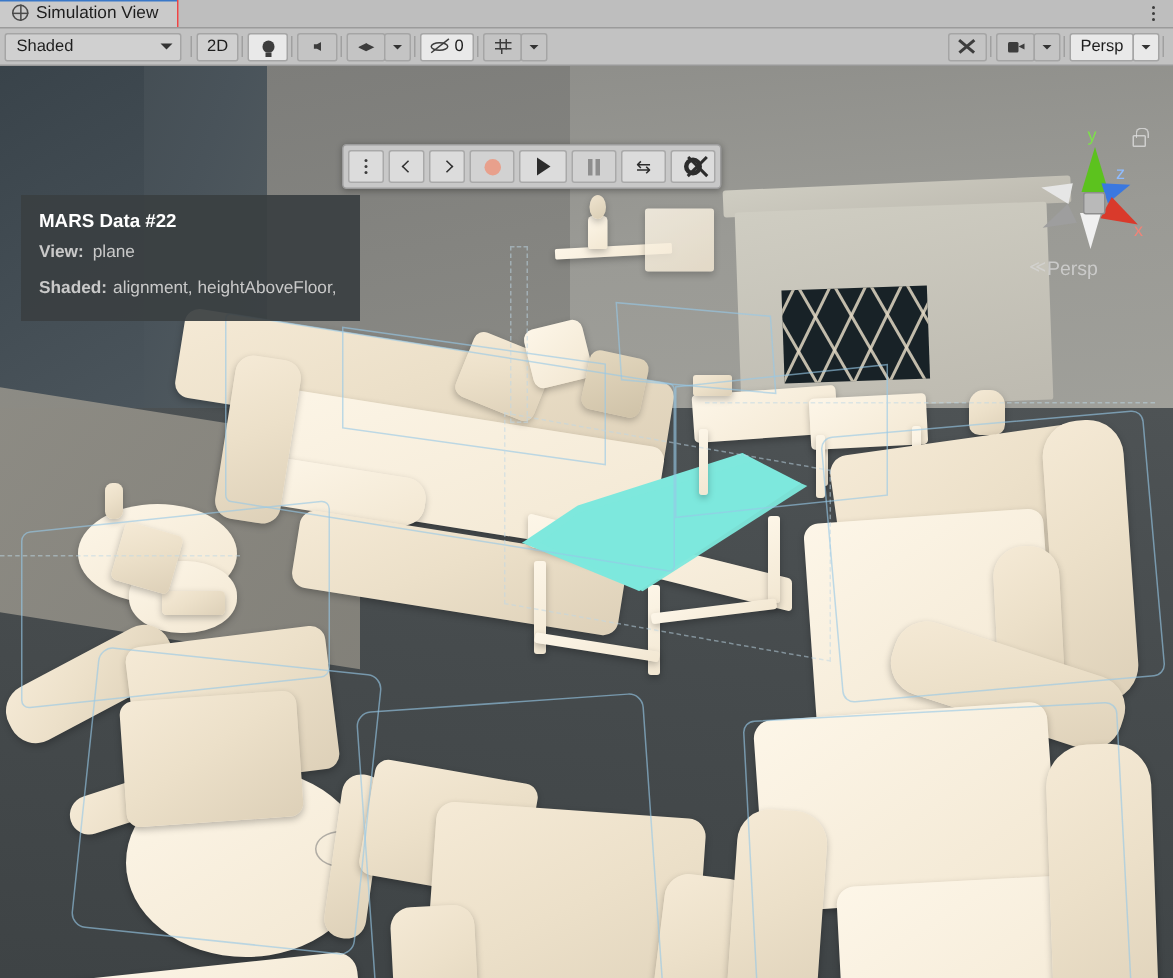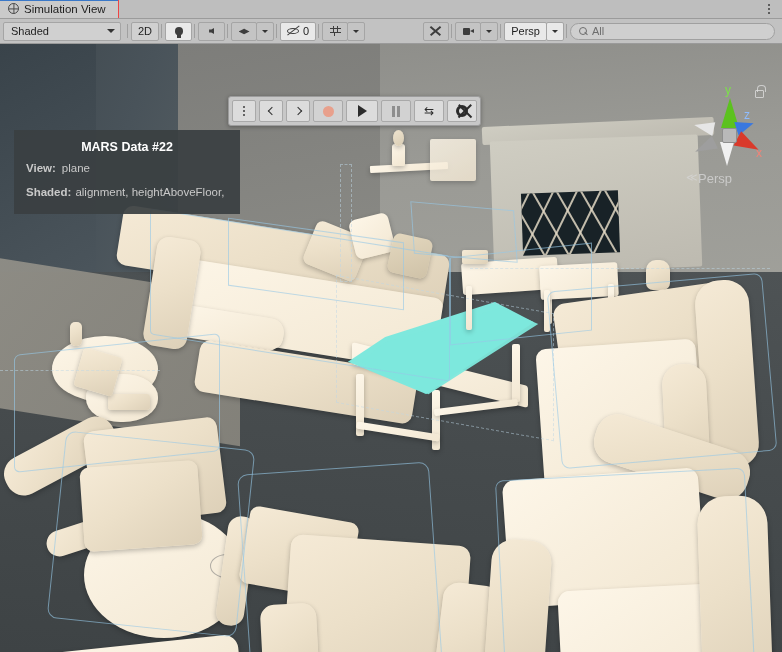--- a/index.html
+++ b/index.html
@@ -164,21 +164,21 @@
   .gear-ic { width:12px;height:12px;border-radius:50%;
     border:3px solid #2c2c2c; position:relative; }
   .gear-ic:before{content:"";position:absolute;left:-3px;top:2.2px;width:18px;height:2.4px;
     background:#2c2c2c;transform:rotate(45deg);}
   .gear-ic:after{content:"";position:absolute;left:-3px;top:2.2px;width:18px;height:2.4px;
     background:#2c2c2c;transform:rotate(-45deg);}
 
   
   .mars { position:absolute; left:14px; top:86px; width:226px;
     background:rgba(58,64,66,.93); padding:10px 12px 12px 12px; }
-  .mars h3 { font-size:12.5px; color:#fff; font-weight:bold; margin-bottom:7px;text-align:center; }
+  .mars h3 { font-size:12.5px; color:#fff; font-weight:bold; margin-bottom:7px; }
   .mars-row { display:flex; font-size:11.5px; line-height:15px; margin-bottom:2px; }
   .mars-lbl { color:#c9c9c9; font-weight:bold; flex:none; }
   .mars-val { color:#c9c9c9; margin-left:6px; }
   .mars-row.traits { margin-top:9px; }
   .mars-row.traits .mars-val { margin-left:4px; }
 
   
   .gizmo { position:absolute; right:10px; top:40px; width:86px; height:110px; }
   .gz-center { position:absolute; left:36px; top:44px; width:15px; height:15px;
     background:#b9b9b9; border:1px solid #8e8e8e; border-radius:2px; }
@@ -294,24 +294,20 @@
 
     <div class="tb-btn on">
       <span>Persp</span>
     </div>
     <div class="tb-btn on" style="width:18px">
       <span class="caret sm"></span>
     </div>
 
     <div class="sep"></div>
 
-    <div class="search-box">
-      <span class="ic ic-magnify"></span>
-      <span>All</span>
-    </div>
   </div>
 
   <div class="viewport">
 
     <div class="sky"></div>
 
     <div class="wall-back"></div>
     <div class="wall-mid"></div>
     <div class="wall-left"></div>
     <div class="wall-window"></div>

